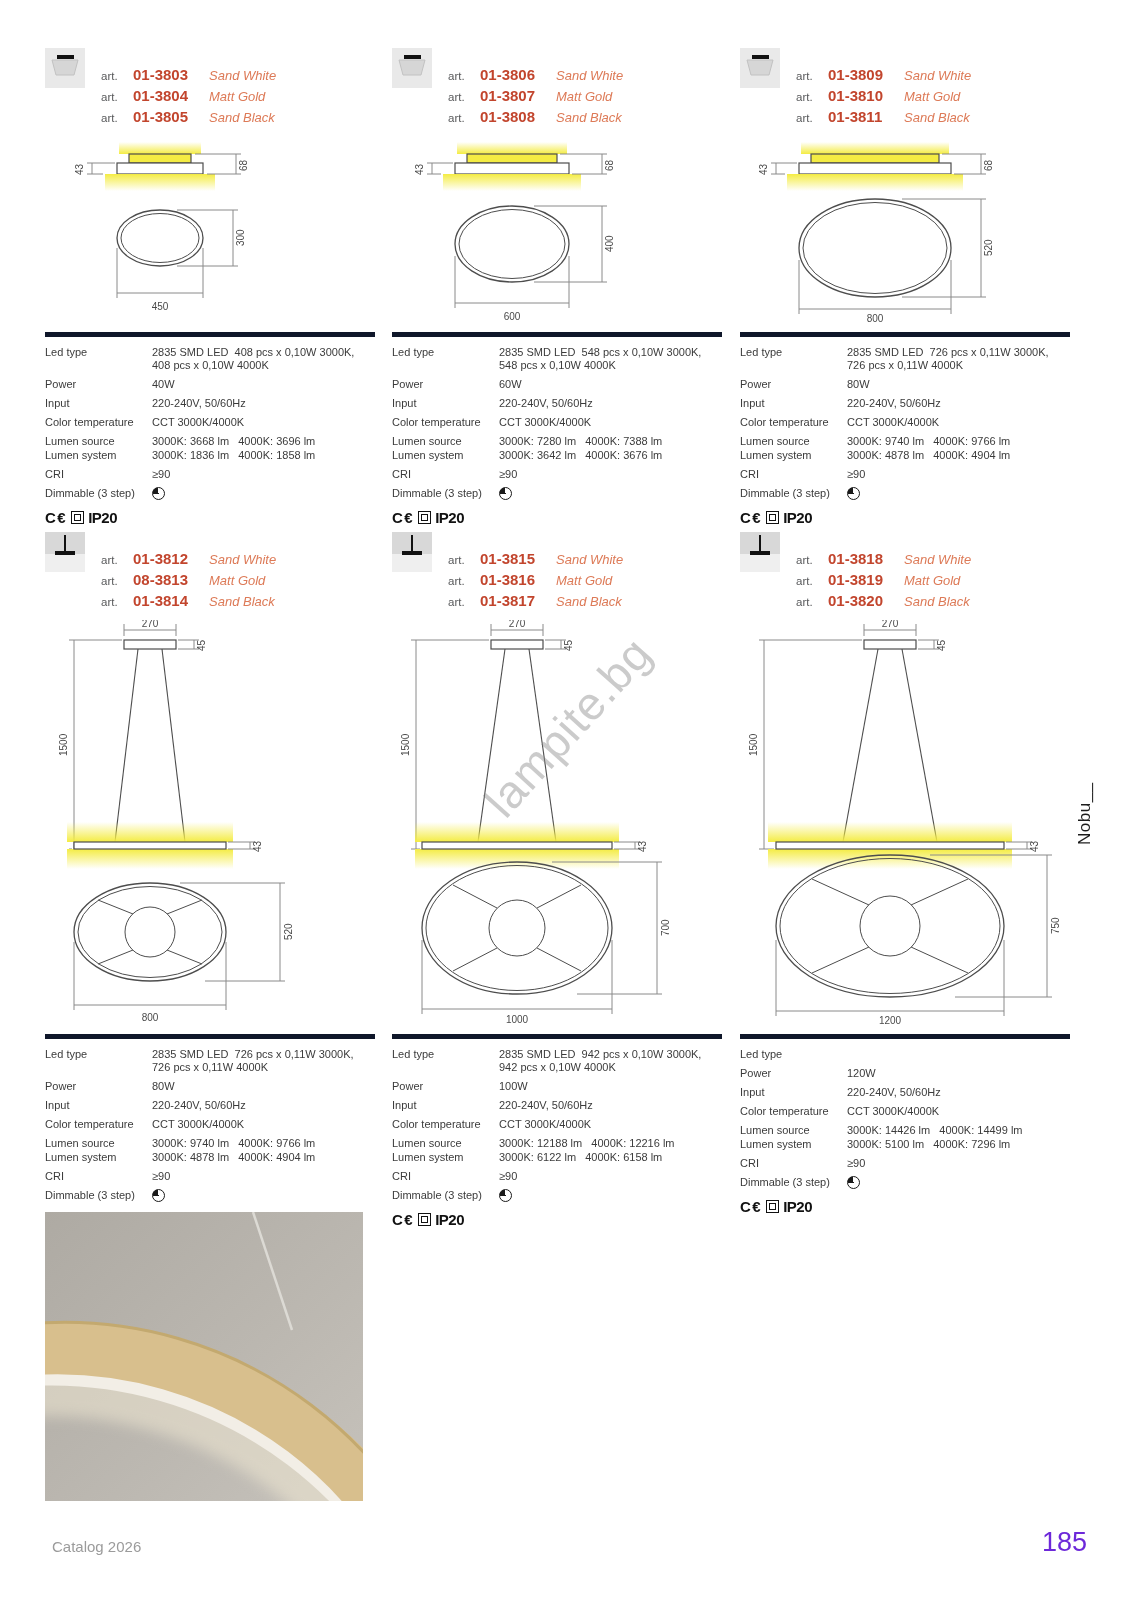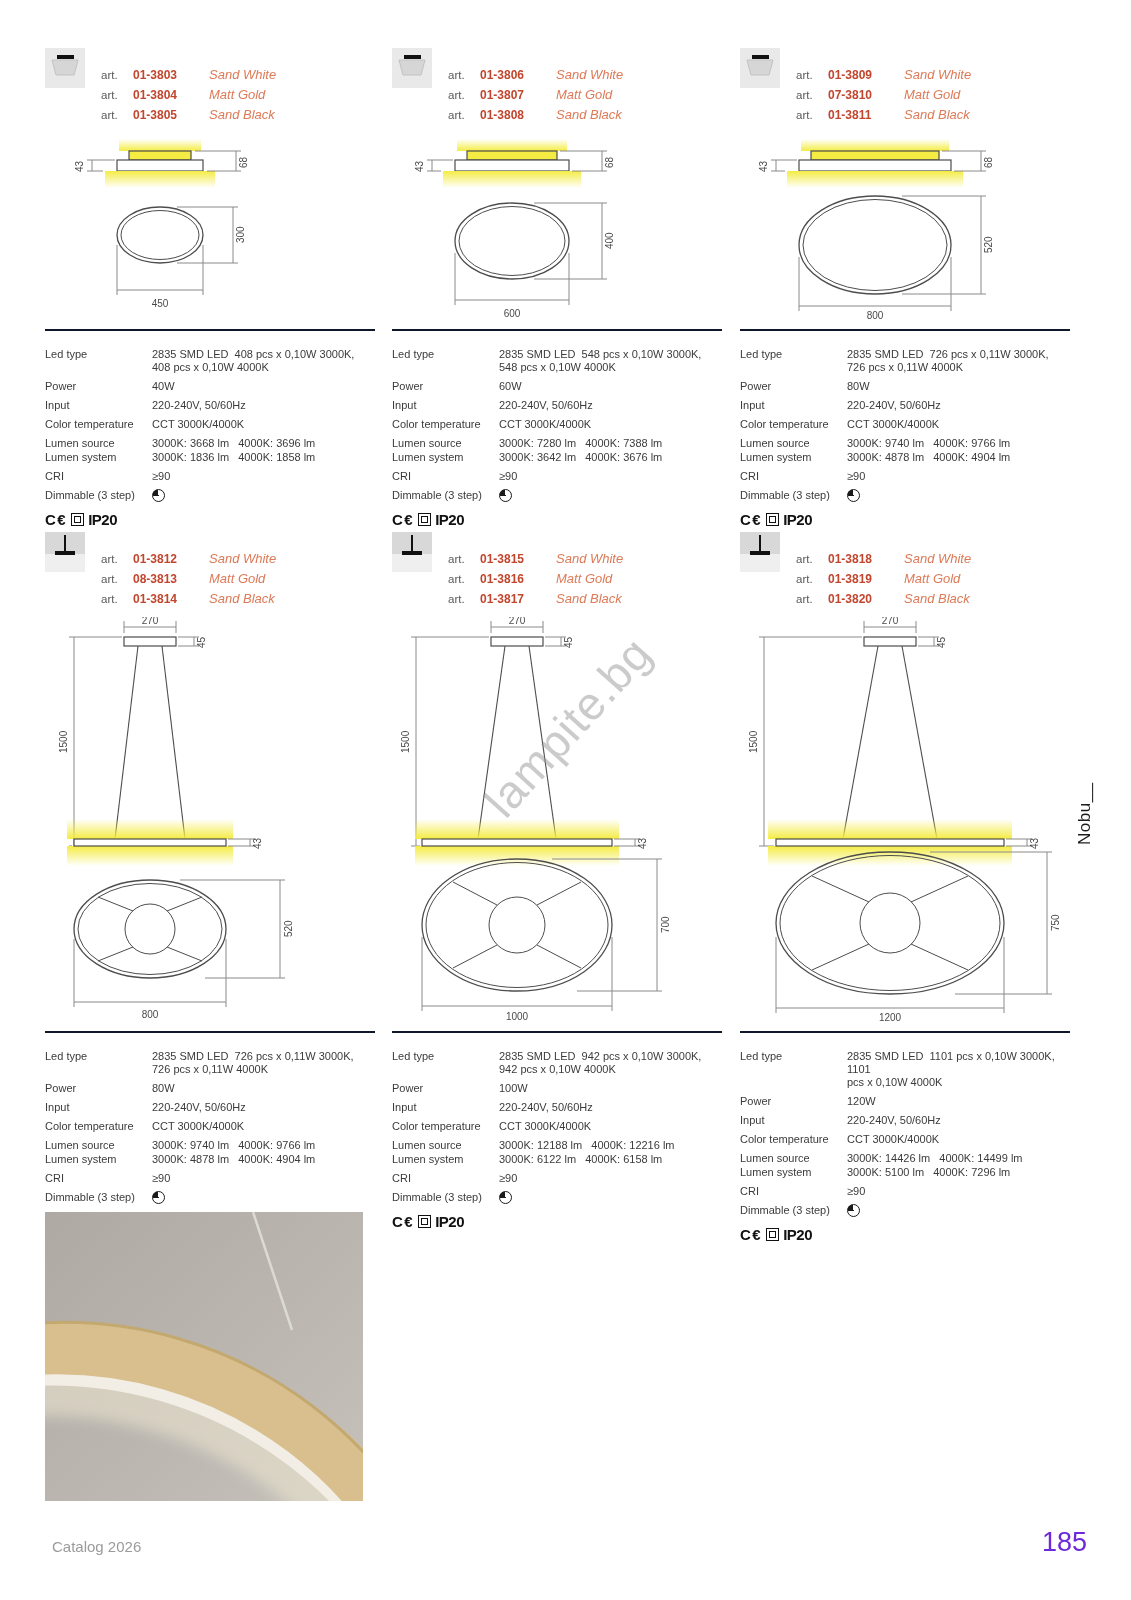--- a/index.html
+++ b/index.html
@@ -5,31 +5,31 @@
   * { box-sizing: border-box; }
   body { margin:0; background:#ffffff; font-family:"Liberation Sans", sans-serif; }
   .page { position:relative; width:1131px; height:1600px; background:#fff; overflow:hidden; }
 
   .card { position:absolute; width:330px; }
   .card-header { display:flex; gap:16px; margin-bottom:8px; }
   .prod-icon { width:40px; height:40px; flex:none; }
   .art-rows { display:flex; flex-direction:column; padding-top:1px;margin-top:16px; }
   .art-row { display:flex; align-items:baseline; line-height:19px; }
   .art-label { color:#58595b; font-size:11.5px; width:24px; }
-  .art-code { color:#c2452d; font-weight:bold; font-size:12px; width:62px; margin-left:8px; }
+  .art-code { color:#c2452d; font-weight:bold; font-size:15px; width:62px; margin-left:8px; }
   .art-finish { color:#dd7a57; font-size:13px; margin-left:14px;font-style:italic; }
 
   .diagram { display:block; }
   .dl { stroke:#8a8a8a; stroke-width:1; fill:none; }
   .shape { stroke:#4d4d4d; stroke-width:1.2; fill:#ffffff; }
   .shape-thin { stroke:#4d4d4d; stroke-width:1; fill:none; }
   .yellow { fill:#f4ec43; stroke:#4d4d4d; stroke-width:1.2; }
   .dtext { font-family:"Liberation Sans",sans-serif; font-size:10px; fill:#4a4a4a; }
 
-  .spec { border-top:2px solid #0f172a; padding-top:17px; margin-top:8px; }
+  .spec { border-top:5px solid #0f172a; padding-top:9px; margin-top:8px; }
   .spec-row { display:grid; grid-template-columns:103px 1fr; column-gap:4px;
               font-size:11px; color:#3b3b3b; margin-bottom:6px; line-height:13px; }
   .spec-row.tight { margin-bottom:1px; }
   .spec-value { white-space:pre-wrap; }
 
   .dim-icon { display:inline-block; width:13px; height:13px; border:1.6px solid #1a1a1a;
               border-radius:50%; background:conic-gradient(from 270deg, #1a1a1a 0 25%, #ffffff 0); }
   .cert-row { display:flex; align-items:center; gap:4px; margin-top:5px; }
   .ce-mark { font-size:15px; font-weight:600; letter-spacing:1.5px; color:#111; }
   .sq-icon { width:13px; height:13px; border:1.6px solid #111; display:flex; align-items:center; justify-content:center; }
@@ -257,21 +257,21 @@
         <rect x="12" y="7" width="17" height="4" fill="#111"></rect>
       </svg>
       <div class="art-rows">
         <div class="art-row">
             <span class="art-label">art.</span>
             <span class="art-code">01-3809</span>
             <span class="art-finish">Sand White</span>
           </div>
         <div class="art-row">
             <span class="art-label">art.</span>
-            <span class="art-code">07-3810</span>
+            <span class="art-code">01-3810</span>
             <span class="art-finish">Matt Gold</span>
           </div>
         <div class="art-row">
             <span class="art-label">art.</span>
             <span class="art-code">01-3811</span>
             <span class="art-finish">Sand Black</span>
           </div>
       </div>
     </div>
     <svg class="diagram" width="330" height="188" viewBox="0 0 330 188">
@@ -615,22 +615,20 @@
       <line x1="307" y1="235" x2="307" y2="377" class="dl"></line>
       <text class="dtext" transform="rotate(-90 319 314)" x="319" y="314">750</text>
       <line x1="36" y1="320" x2="36" y2="396" class="dl"></line>
         <line x1="264" y1="320" x2="264" y2="396" class="dl"></line>
       <line x1="36" y1="391" x2="264" y2="391" class="dl"></line>
       <text class="dtext" x="150" y="404" text-anchor="middle">1200</text>
     </svg>
     <div class="spec">
       <div class="spec-row">
           <div>Led type</div>
-          <div class="spec-value">2835 SMD LED  1101 pcs x 0,10W 3000K, 1101
-pcs x 0,10W 4000K</div>
         </div>
       <div class="spec-row">
           <div>Power</div>
           <div class="spec-value">120W</div>
         </div>
       <div class="spec-row">
           <div>Input</div>
           <div class="spec-value">220-240V, 50/60Hz</div>
         </div>
       <div class="spec-row">

